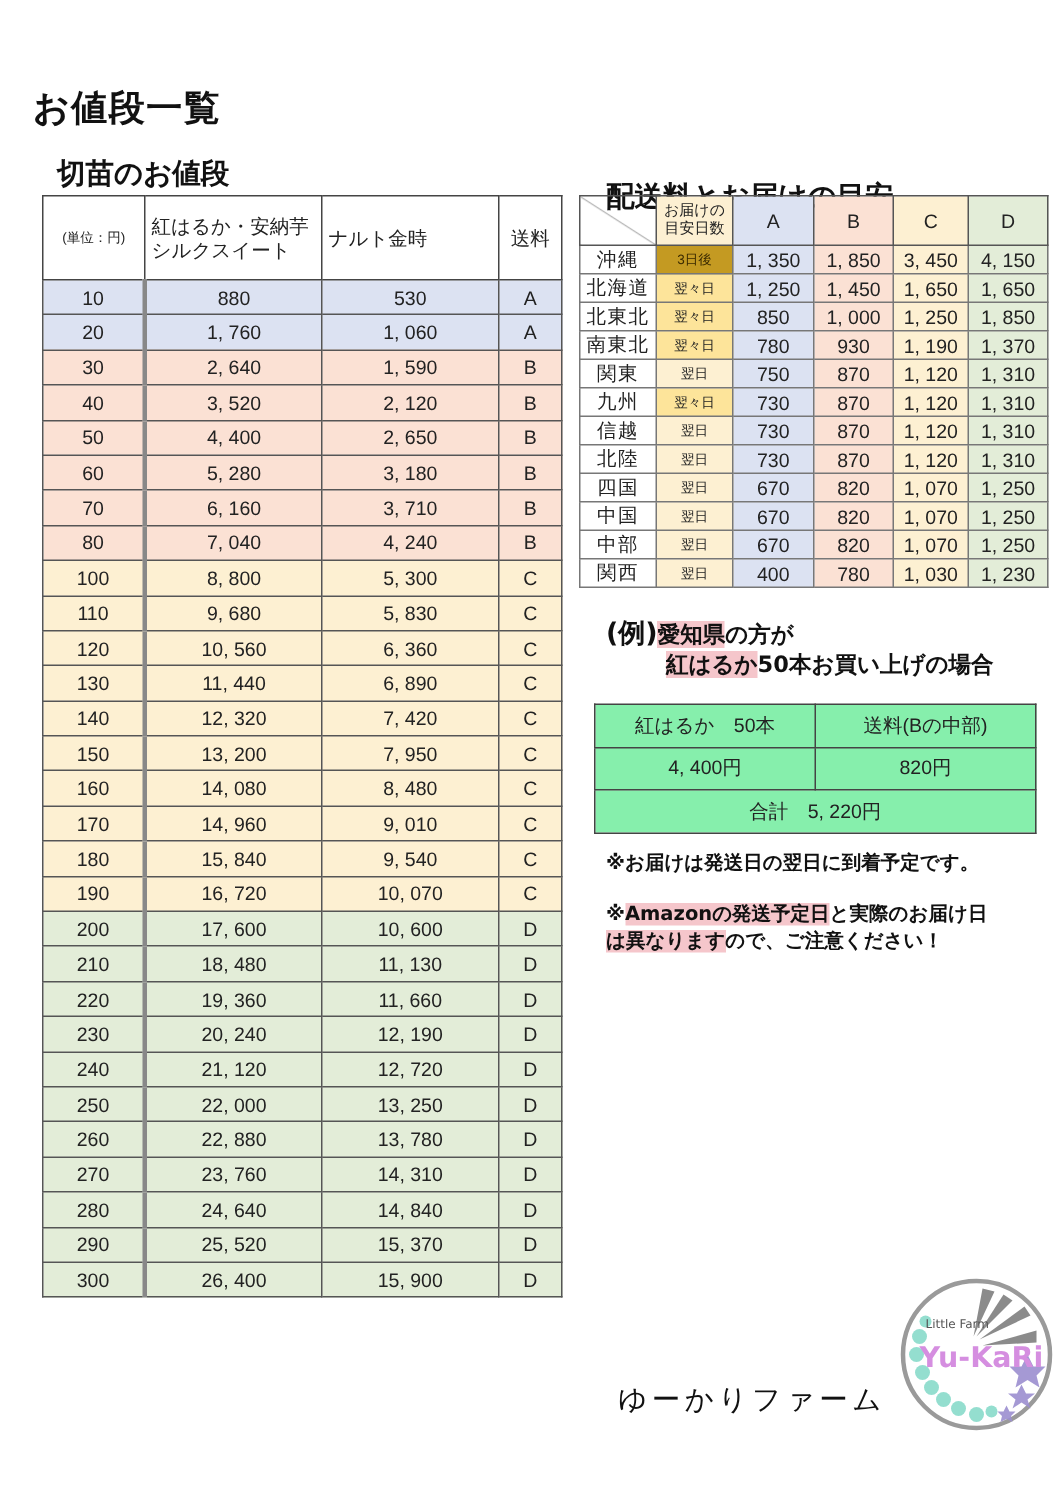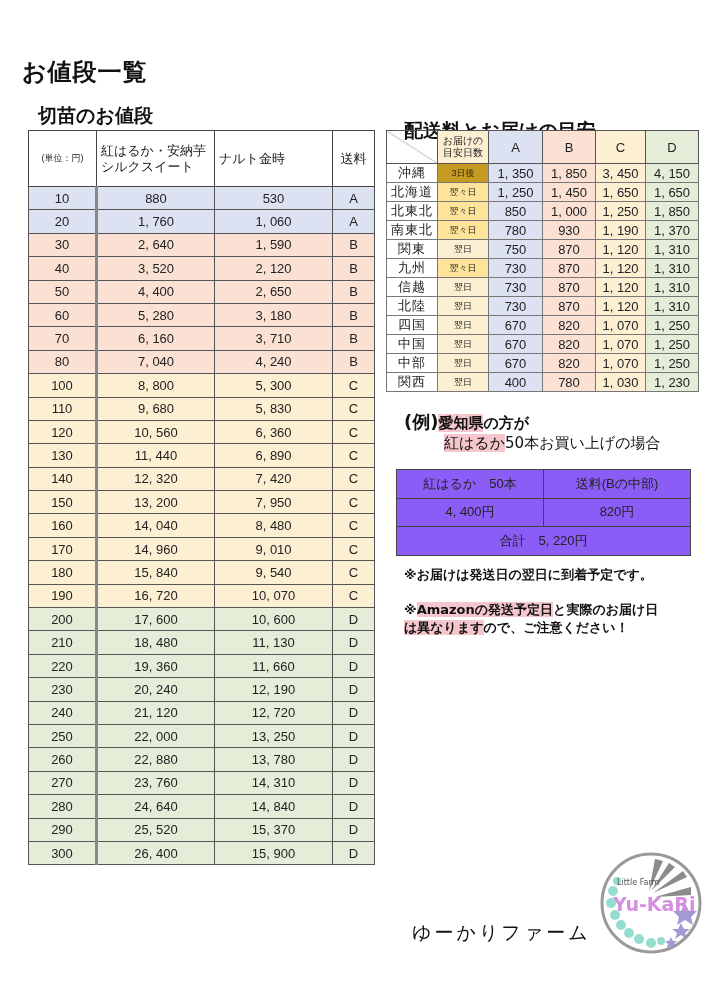--- a/index.html
+++ b/index.html
@@ -29,24 +29,24 @@
   #ship td.region { background:#fff; font-size:13px; letter-spacing:1px;margin-top:36px; }
   #ship td.day { font-size:9px;margin-left:36px; }
   .dDark { background:#c49a22; color:#3a2a00; }
   .dMid { background:#fde49a; }
   .dLight { background:#fdf0d2; }
   .diag { background:
       linear-gradient(to top right, transparent calc(50% - 0.6px), #999 50%, transparent calc(50% + 0.6px)); }
   
   .ex1 { left:404px; top:410px; font-size:15px; font-weight:bold; }
   .ex1 .big { font-size:18px; }
-  .ex2 { left:404px; top:434px; font-size:15px; font-weight:normal;padding-left:40px; }
+  .ex2 { left:404px; top:434px; font-size:15px; font-weight:bold;padding-left:40px; }
   .hl { background:#f5c6cb; }
   #example { left:396px; top:469px; width:294px; border:1.5px solid #333; }
-  #example td { height:27.5px; font-size:13px; border:1px solid #444; background:#8b5cf6; }
+  #example td { height:27.5px; font-size:13px; border:1px solid #444; background:#86efac; }
   .note1 { left:404px; top:566px; font-size:13px; font-weight:bold; }
   .note2 { left:404px; top:601px; font-size:13px; font-weight:bold; line-height:18px; }
   .farm { left:412px; top:920px; font-size:19px; letter-spacing:3px; }
   .logo { left:599px; top:851px; width:104px; height:104px; }
 </style>
 </head>
 <body>
 
 <div class="abs h1">お値段一覧</div>
 
@@ -150,21 +150,21 @@
         <td>C</td>
       </tr>
       <tr class="bC">
         <td class="qty">150</td>
         <td>13, 200</td>
         <td>7, 950</td>
         <td>C</td>
       </tr>
       <tr class="bC">
         <td class="qty">160</td>
-        <td>14, 040</td>
+        <td>14, 080</td>
         <td>8, 480</td>
         <td>C</td>
       </tr>
       <tr class="bC">
         <td class="qty">170</td>
         <td>14, 960</td>
         <td>9, 010</td>
         <td>C</td>
       </tr>
       <tr class="bC">

